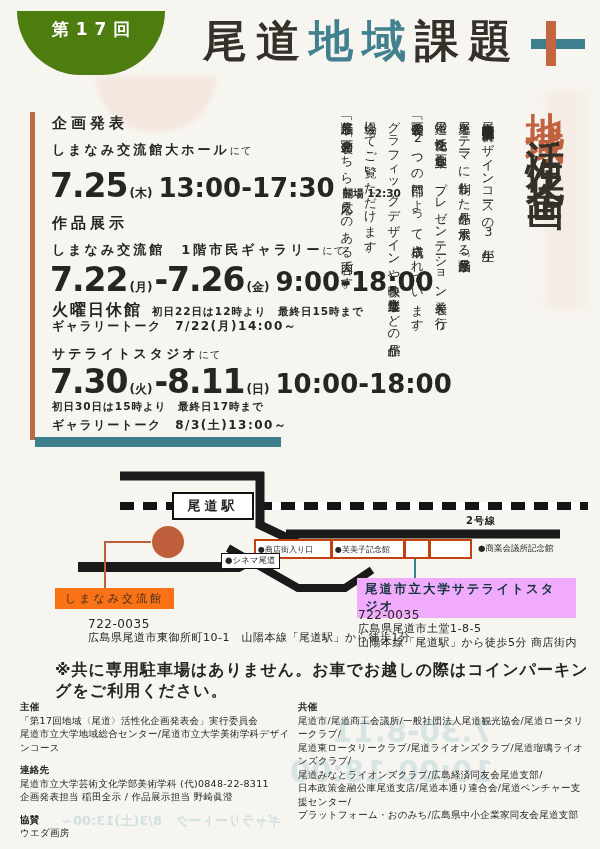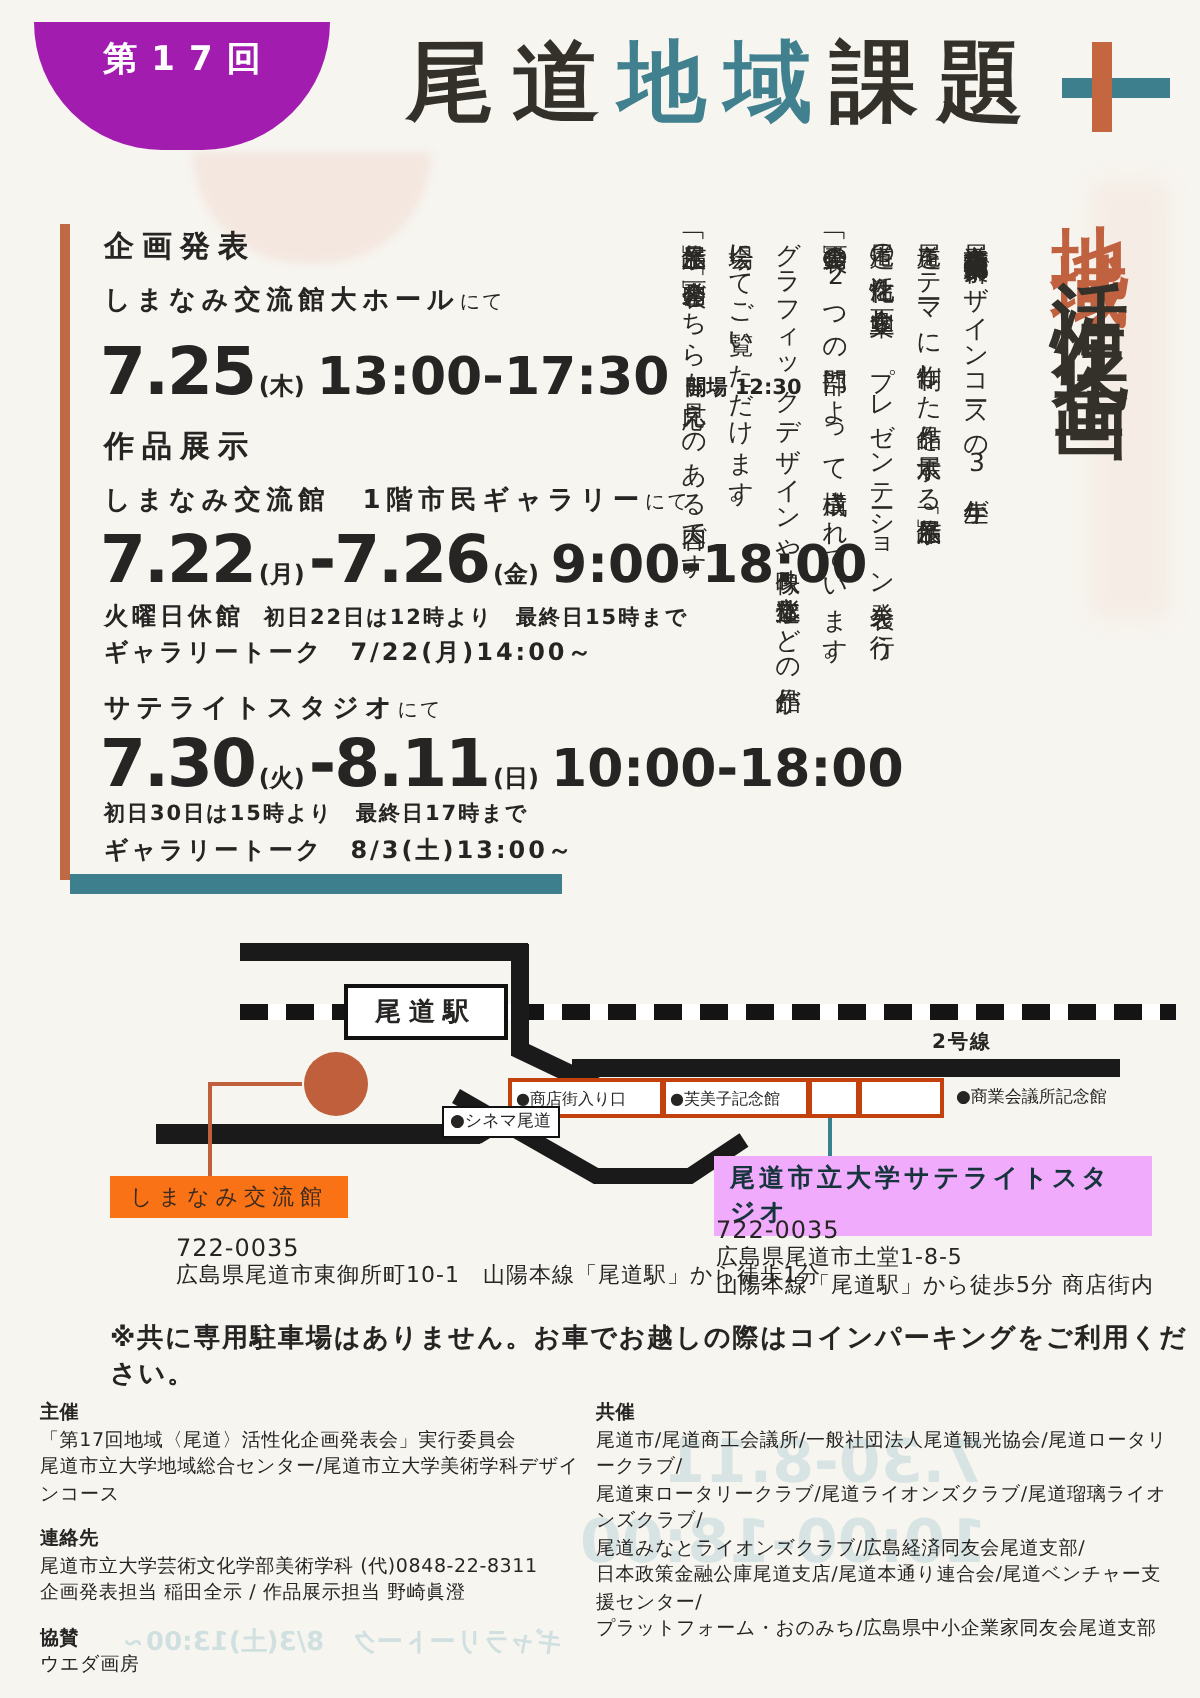--- a/index.html
+++ b/index.html
@@ -7,21 +7,21 @@
     position:relative; width:600px; height:849px; overflow:hidden;
     background:#f7f5f0;
     font-family:"DejaVu Sans","Liberation Sans",sans-serif;
     color:#262523;
   }
   .abs{position:absolute;}
 
   
   .badge{
     left:17px; top:11px; width:148px; height:64px;
-    background:#a21caf; border-radius:0 0 80px 80px;
+    background:#4d7c0f; border-radius:0 0 80px 80px;
     display:flex; justify-content:center; align-items:flex-start;
   }
   .badge span{color:#fff; font-size:17px; font-weight:bold; letter-spacing:7px; margin-top:7px; padding-left:7px;}
   .title-h{left:203px; top:12px; font-size:44px; font-weight:bold; letter-spacing:9px; white-space:nowrap;}
   .ink{color:#33312a;} .teal-t{color:#41808e;} .orange-t{color:#c0623f;}
   .plus-h{left:531px; top:39px; width:54px; height:10px; background:#3e7f8d;}
   .plus-v{left:546px; top:21px; width:10px; height:45px; background:#c4663f;}
   .title-v{
     left:519px; top:82px; width:52px; height:370px;
     writing-mode:vertical-rl; text-orientation:upright;
@@ -32,21 +32,21 @@
   .obar{left:30px; top:112px; width:5px; height:328px; background:#c06a45;}
   .h-sec{left:52px; font-size:15px; font-weight:bold; letter-spacing:4px;}
   .venue{left:52px; font-size:13px; font-weight:bold; letter-spacing:3px;}
   .venue .suffix{font-size:10px; font-weight:normal; letter-spacing:1px;margin-top:14px;}
   .dateline{left:50px; white-space:nowrap; display:flex; align-items:baseline;}
   .d-big{font-size:33px; font-weight:bold; letter-spacing:-1px;}
   .d-day{font-size:12px; font-weight:bold; margin:0 2px;}
   .d-time{font-size:26px; font-weight:bold; letter-spacing:0px; margin-left:4px;}
   .d-note{font-size:10.5px; font-weight:bold; margin-left:8px;}
   .subnote{left:52px; font-size:10.5px; font-weight:bold; letter-spacing:1px;}
-  .subnote .strong{font-size:12px; letter-spacing:2px; margin-right:10px;}
+  .subnote .strong{font-size:16px; letter-spacing:2px; margin-right:10px;}
   .talk{left:52px; font-size:12px; font-weight:bold; letter-spacing:1.5px;}
   .tealbar{left:35px; top:437px; width:246px; height:10px; background:#3e7f8d;}
 
   
   .intro{
     left:330px; top:112px; height:356px; width:170px;
     writing-mode:vertical-rl; text-orientation:upright;
     font-size:12.5px; letter-spacing:0.5px; line-height:23.5px; color:#2a2925;
   }
   .intro p{margin:0;}
@@ -73,21 +73,21 @@
     left:55px; top:128px; background:#f97316; color:#3d2b1f;
     font-size:11px; font-weight:normal; letter-spacing:3px; padding:3px 10px;
   }
   .mk-satellite{
     left:357px; top:118px; background:#f0abfc; color:#16343c;
     font-size:12.5px; font-weight:bold; letter-spacing:2px; padding:3px 8px;
   }
   .addr{font-size:11px; line-height:14px; letter-spacing:0.5px;}
   .addr .postal{font-size:12px;}
 
-  .notice{left:55px; top:660px; font-size:13px; font-weight:bold; letter-spacing:1px;}
+  .notice{left:55px; top:660px; font-size:16px; font-weight:bold; letter-spacing:1px;}
 
   
   .f-h{font-size:12px; font-weight:bold; letter-spacing:2px; margin:0 0 4px 0;}
   .f-block p{margin:0; font-size:9.5px; line-height:13.5px; letter-spacing:0.3px;}
   .f-left{left:20px; top:700px; width:272px;}
   .f-right{left:298px; top:700px; width:292px;}
   .f-gap{height:9px;}
 
   
   .ghost{color:#6fadb8; transform:scaleX(-1); white-space:nowrap; pointer-events:none;}

